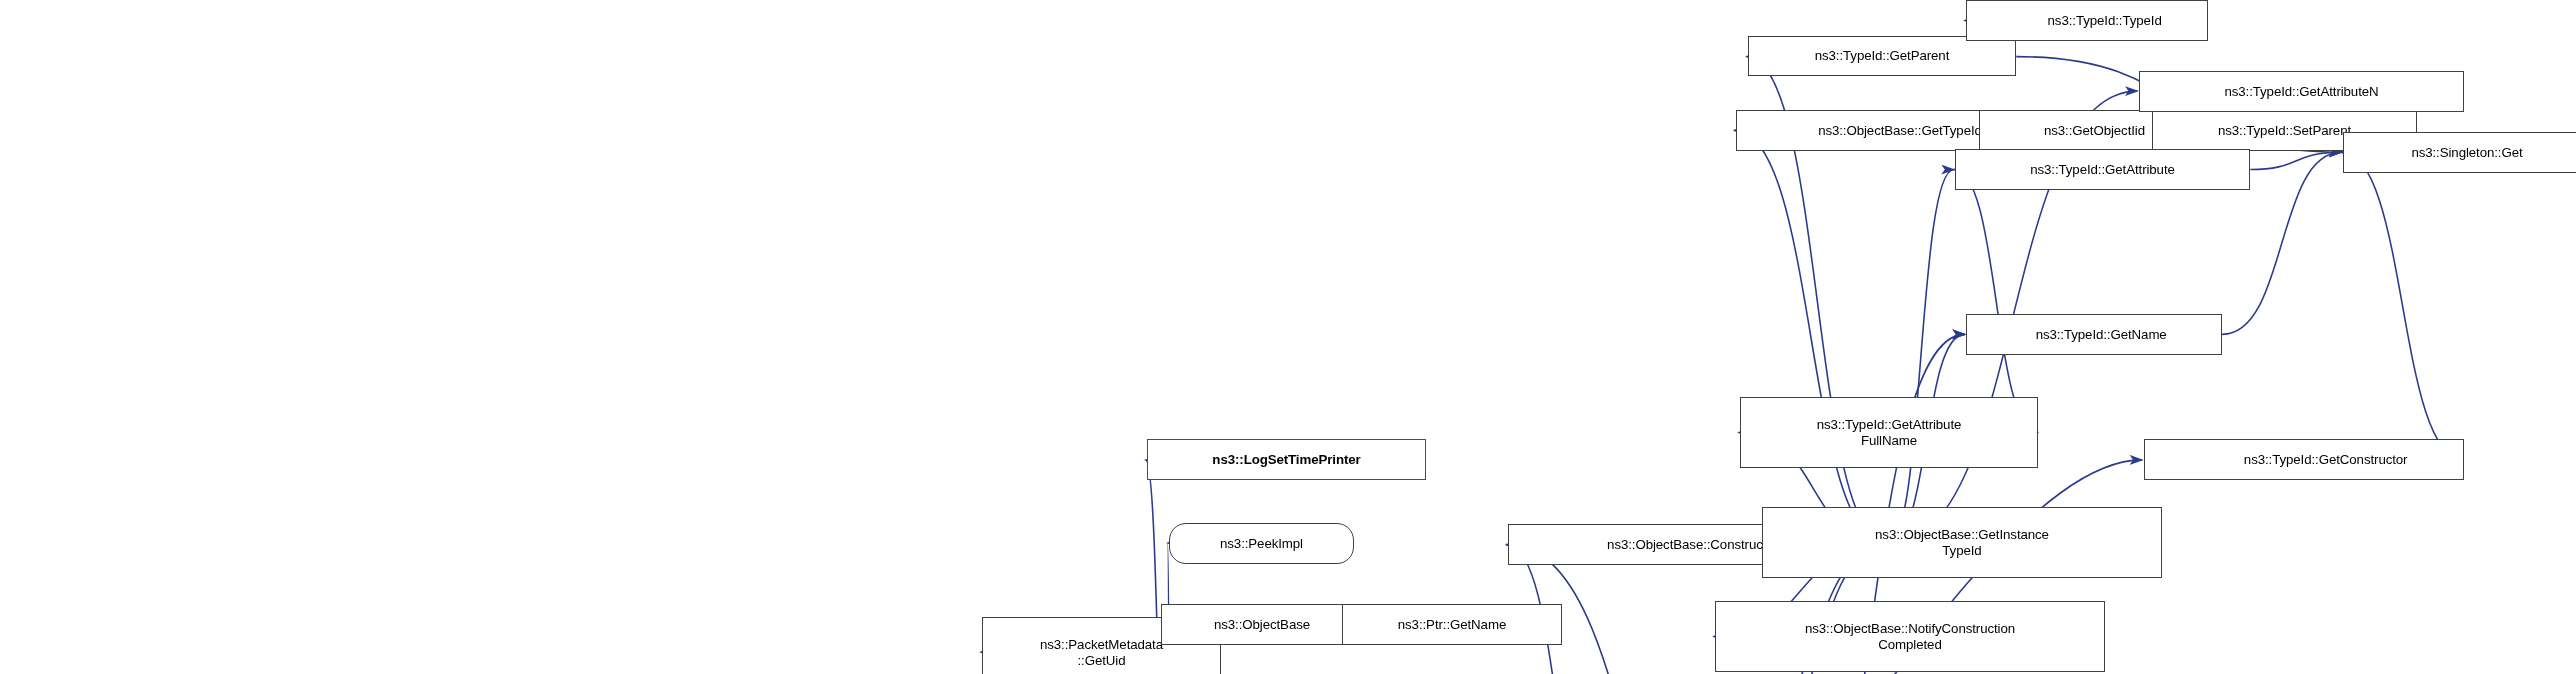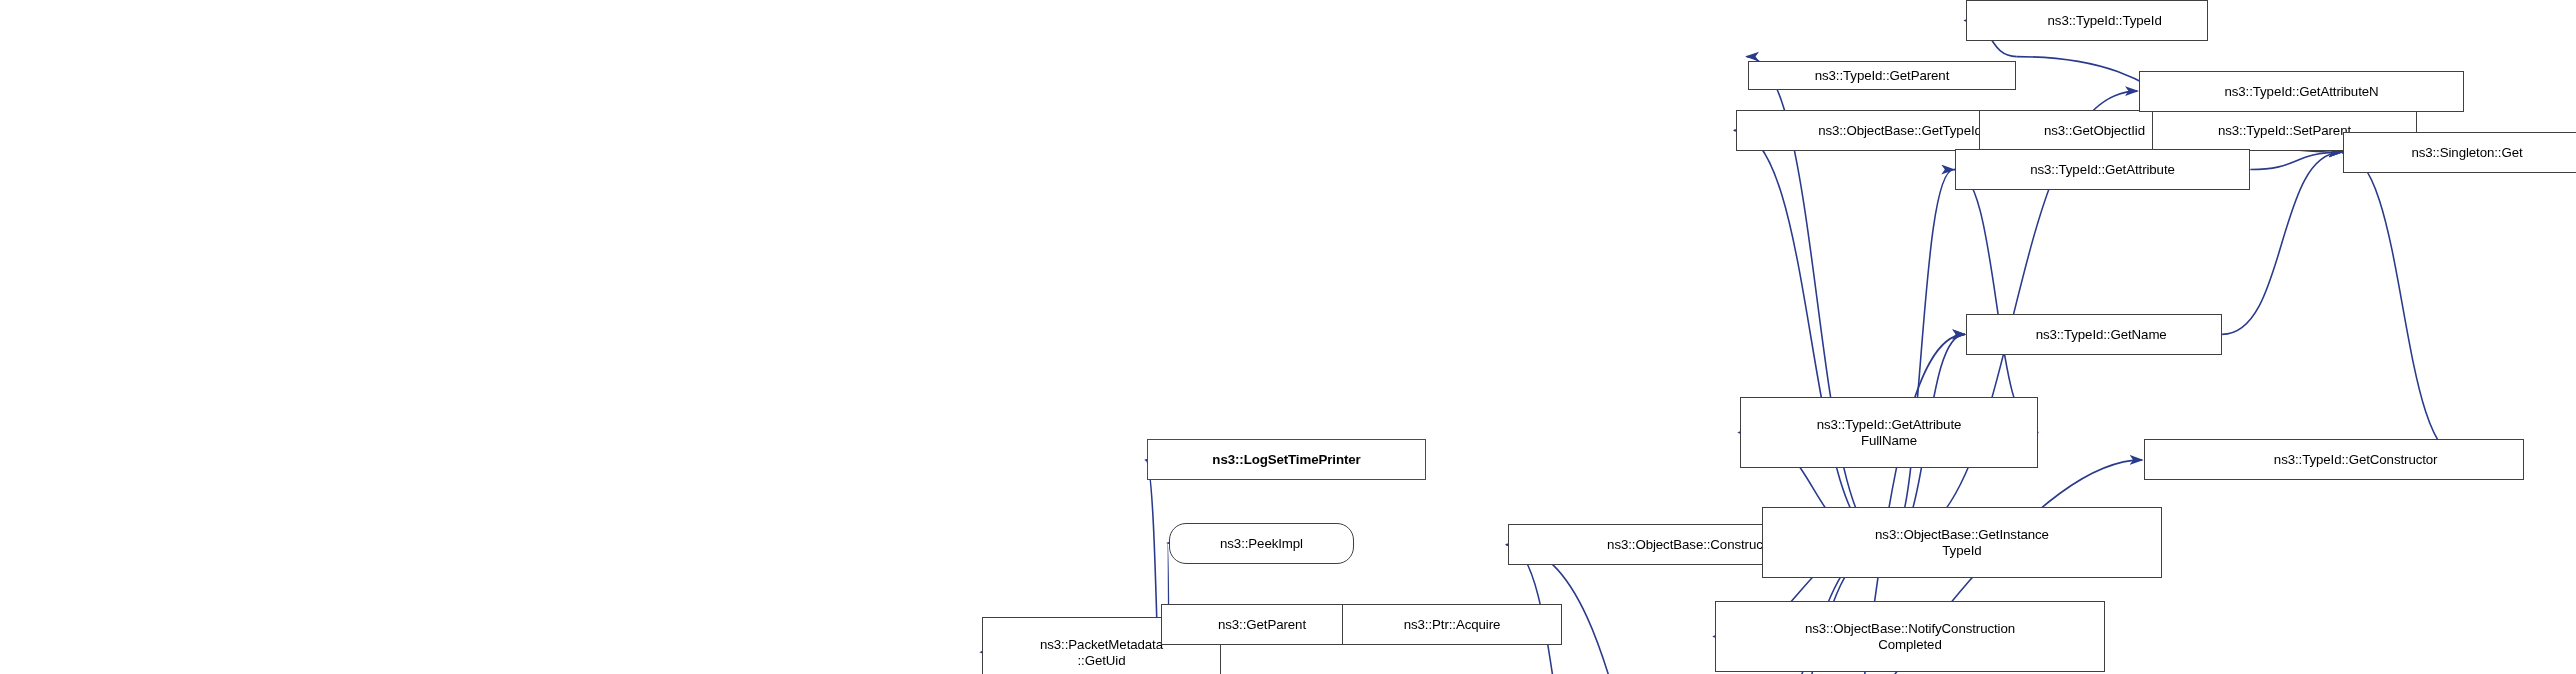--- a/index.html
+++ b/index.html
@@ -114,34 +114,34 @@
         <path d="M2598,551 C2538.6,551 2549.4,216 2490,216" marker-end="url(#arrow)"></path>
         <path d="M2832,426 C2915.6,426 2900.4,194 2984,194" marker-end="url(#arrow)"></path>
         <path d="M3140,586 C3054.2,586 3069.8,194 2984,194" marker-end="url(#arrow)"></path>
       </g>
   </svg>
   <div id="node-layer">
       <div class="node" style="left: 982px; top: 617px; width: 239px; height: 71px;">ns3::PacketMetadata
 ::GetUid</div>
       <div class="node red" style="left: 1147px; top: 439px; width: 279px; height: 41px; font-weight: bold;">ns3::LogSetTimePrinter</div>
       <div class="node" style="left: 1169px; top: 523px; width: 185px; height: 41px; border-radius: 17px;">ns3::PeekImpl</div>
-      <div class="node" style="left: 1161px; top: 604px; width: 202px; height: 41px;">ns3::GetParent</div>
-      <div class="node" style="left: 1342px; top: 604px; width: 220px; height: 41px;">ns3::Ptr::Acquire</div>
+      <div class="node" style="left: 1161px; top: 604px; width: 202px; height: 41px;">ns3::ObjectBase</div>
+      <div class="node" style="left: 1342px; top: 604px; width: 220px; height: 41px;">ns3::Ptr::GetName</div>
       <div class="node" style="left: 1508px; top: 524px; width: 380px; height: 41px;">ns3::ObjectBase::ConstructSelf</div>
       <div class="node" style="left: 1740px; top: 397px; width: 298px; height: 71px;">ns3::TypeId::GetAttribute
 FullName</div>
       <div class="node" style="left: 1728px; top: 507px; width: 400px; height: 71px; margin-left: 34px;">ns3::ObjectBase::GetInstance
 TypeId</div>
       <div class="node" style="left: 1715px; top: 601px; width: 390px; height: 71px;">ns3::ObjectBase::NotifyConstruction
 Completed</div>
       <div class="node" style="left: 1736px; top: 110px; width: 328px; height: 41px;">ns3::ObjectBase::GetTypeId</div>
       <div class="node" style="left: 1979px; top: 110px; width: 231px; height: 41px;">ns3::GetObjectIid</div>
       <div class="node" style="left: 2152px; top: 110px; width: 265px; height: 41px;">ns3::TypeId::SetParent</div>
-      <div class="node" style="left: 1748px; top: 36px; width: 268px; height: 29px; margin-top: 25px;">ns3::TypeId::GetParent</div>
+      <div class="node" style="left: 1748px; top: 36px; width: 268px; height: 40px;">ns3::TypeId::GetParent</div>
       <div class="node" style="left: 1966px; top: 0px; width: 242px; height: 41px; padding-left: 40px;">ns3::TypeId::TypeId</div>
       <div class="node" style="left: 2139px; top: 71px; width: 325px; height: 41px;">ns3::TypeId::GetAttributeN</div>
       <div class="node" style="left: 1955px; top: 149px; width: 295px; height: 41px;">ns3::TypeId::GetAttribute</div>
       <div class="node" style="left: 1966px; top: 314px; width: 256px; height: 41px; padding-left: 19px;">ns3::TypeId::GetName</div>
-      <div class="node" style="left: 2144px; top: 439px; width: 380px; height: 41px; padding-left: 48px;">ns3::TypeId::GetConstructor</div>
+      <div class="node" style="left: 2144px; top: 439px; width: 320px; height: 41px; padding-left: 48px;">ns3::TypeId::GetConstructor</div>
       <div class="node" style="left: 2343px; top: 132px; width: 248px; height: 41px;">ns3::Singleton::Get</div>
     </div>
 </div>
 
 
 </body></html>

